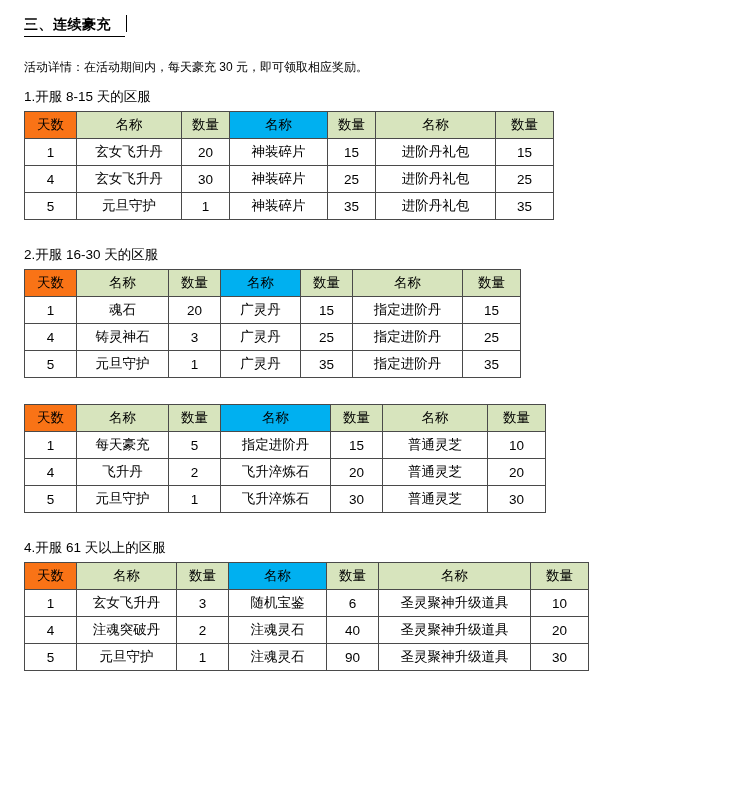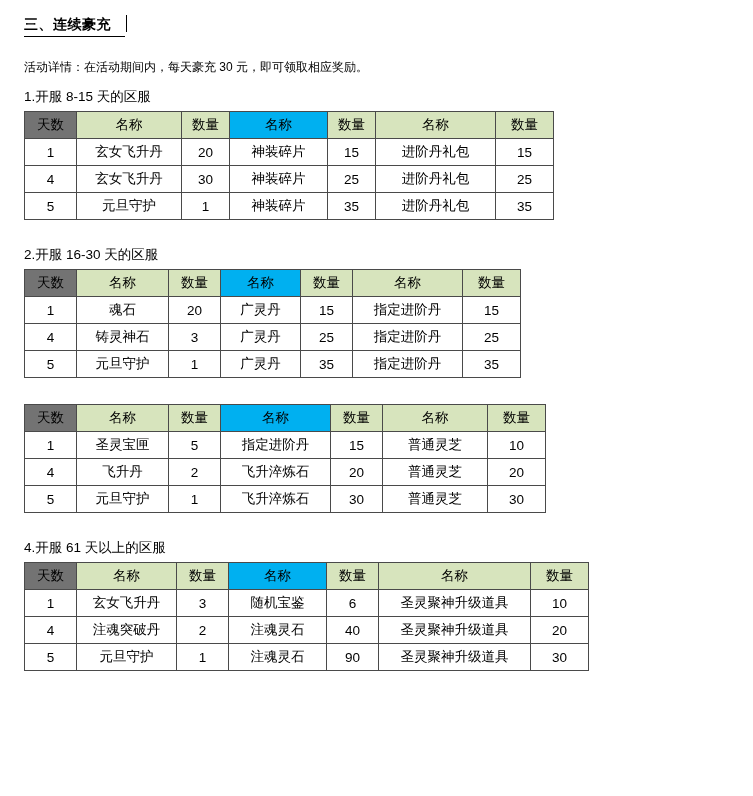--- a/index.html
+++ b/index.html
@@ -53,21 +53,21 @@
     border: 1px solid #4a4a4a;
     height: 26px;
     font-size: 13.5px;
     text-align: center;
     vertical-align: middle;
     padding: 0 2px;
     font-weight: normal;
     white-space: nowrap;
     overflow: hidden;
   }
-  .hdr-yellow { background: #737373; font-weight: bold; }
+  .hdr-yellow { background: #f97316; font-weight: bold; }
   .hdr-green  { background: #d7e4bd; }
   .hdr-blue   { background: #00b0f0; }
   .cell       { background: #ffffff; }
   .block { margin-bottom: 26px; }
   .block:last-child { margin-bottom: 0; }
 </style>
 </head>
 <body>
 
 <div class="page">
@@ -205,21 +205,21 @@
               <th class="hdr-green">数量</th>
               <th class="hdr-blue">名称</th>
               <th class="hdr-green">数量</th>
               <th class="hdr-green">名称</th>
               <th class="hdr-green">数量</th>
             </tr>
           </thead>
           <tbody>
             <tr>
               <td class="cell">1</td>
-              <td class="cell">圣灵宝匣</td>
+              <td class="cell">每天豪充</td>
               <td class="cell">5</td>
               <td class="cell">指定进阶丹</td>
               <td class="cell">15</td>
               <td class="cell">普通灵芝</td>
               <td class="cell">10</td>
             </tr>
             <tr>
               <td class="cell">4</td>
               <td class="cell">飞升丹</td>
               <td class="cell">2</td>

